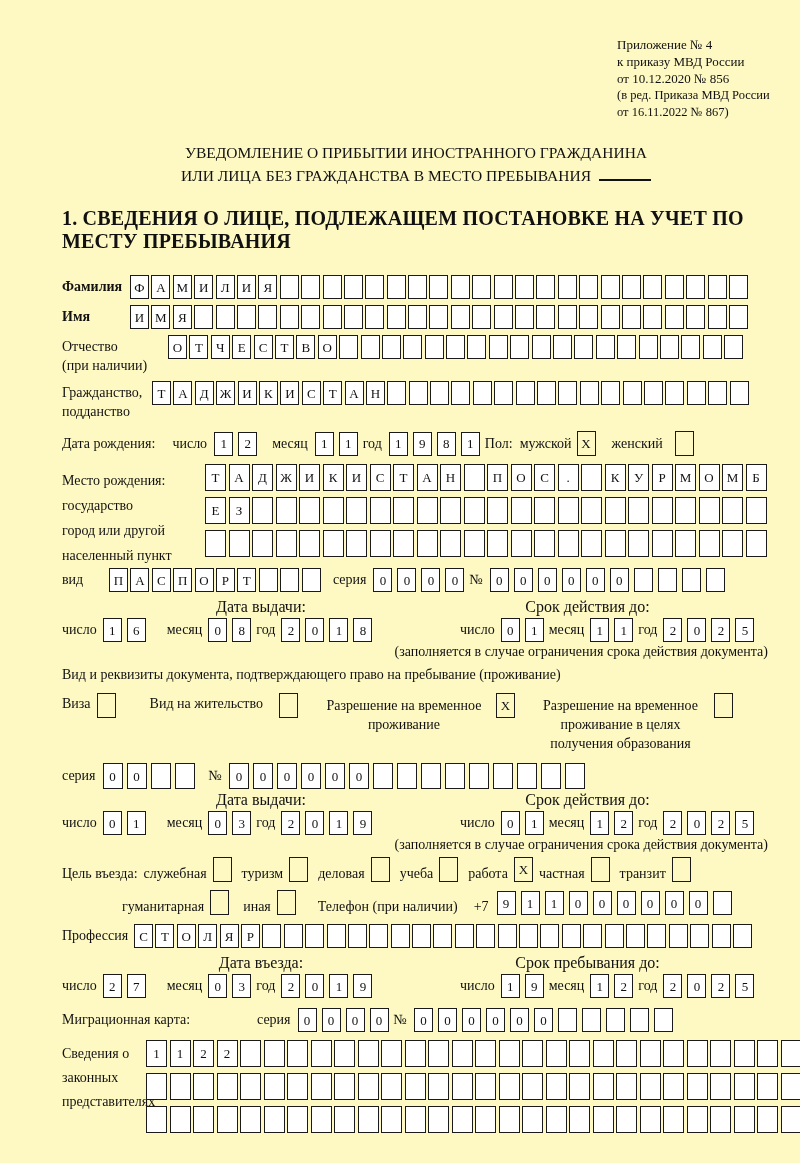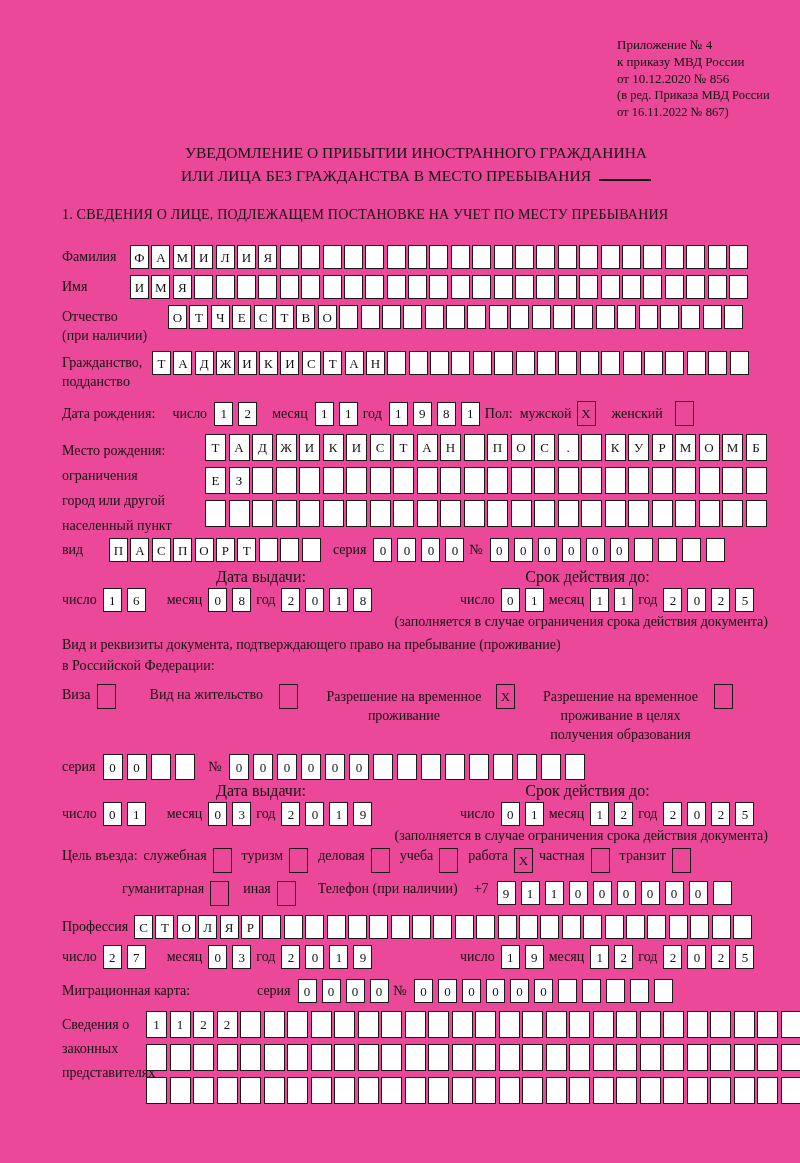--- a/index.html
+++ b/index.html
@@ -1,34 +1,34 @@
 <!DOCTYPE html>
 <html><head>
 <meta charset="utf-8">
 <style>
   html,body{margin:0;padding:0;background:#fff;}
   .page{
     position:relative;width:800px;height:1163px;box-sizing:border-box;
-    background:#ec4899;color:#111;
+    background:#fef9c3;color:#111;
     font-family:"Liberation Serif","DejaVu Serif",serif;
     font-size:14px;overflow:hidden;
     padding:36px 30px 10px 62px;
   }
   
   .ref{margin-left:555px;width:200px;font-size:13px;line-height:17px;}
   .ref .small{font-size:12.5px;}
   .forma{text-align:right;padding-right:12px;font-weight:bold;font-size:15px;margin-top:26px;letter-spacing:.5px;}
   .title{margin-top:20px;text-align:center;font-weight:normal;font-size:15.5px;line-height:23px;}
   .title-underline{display:inline-block;width:52px;border-bottom:2px solid #111;height:14px;margin-left:8px;}
-  .sect{margin-top:20px;font-weight:normal;font-size:14px;letter-spacing:.2px;}
+  .sect{margin-top:20px;font-weight:bold;font-size:20px;letter-spacing:.2px;}
   
   .frm{margin-top:22px;}
   .row{display:flex;align-items:flex-start;margin-bottom:6px;}
   .lbl{flex:none;line-height:18px;padding-top:3px;}
-  .w68{width:68px;}.w70{width:70px;}.w90{width:90px;}.w106{width:106px;}.w143{width:143px;}
+  .w68{width:68px;font-weight:bold;}.w70{width:70px;}.w90{width:90px;}.w106{width:106px;}.w143{width:143px;}
   .lbl2{line-height:19px;padding-top:2px;}
   
   .cells{display:inline-flex;flex:none;}
   .cell{
     box-sizing:border-box;border:1.5px solid #1a1a1a;background:#fff;
     display:inline-flex;align-items:center;justify-content:center;
     font-size:13px;line-height:1;color:#111;
   }
   .sm .cell{width:19px;height:24px;margin-right:2.4px;}
   .md .cell{width:21px;height:27px;margin-right:2.5px;margin-bottom:6px;}
@@ -54,21 +54,21 @@
   .note-r{text-align:right;font-size:14px;margin-top:2px;margin-bottom:4px;padding-right:2px;}
   .plain{line-height:21px;}
   
   .optrow{display:flex;align-items:flex-start;margin-top:8px;margin-bottom:10px;}
   .optpair{display:flex;align-items:flex-start;}
   .optlbl{white-space:nowrap;margin-right:6px;padding-top:3px;}
   .optlbl-c{text-align:center;line-height:19px;padding-top:3px;}
   .wrap160{width:168px;margin-right:8px;}
   .wrap175{width:175px;margin-right:6px;}
   
-  .purp{display:flex;align-items:flex-start;}
+  .purp{display:flex;align-items:flex-end;}
   .purp .pl{margin-right:6px;white-space:nowrap;}
   .purp .cb{margin-right:10px;}
   
   .repwrap{display:flex;align-items:flex-start;margin-top:8px;}
   .replbl{width:84px;flex:none;line-height:24px;padding-top:2px;white-space:nowrap;}
   .repcells{flex:1;}
 </style>
 </head>
 <body>
 
@@ -257,21 +257,21 @@
       <span class="t">Пол:</span>
       <span class="t" style="margin-right:5px;">мужской</span>
       <span class="cb">X</span>
       <span class="t gap16" style="margin-right:12px;">женский</span>
       <span class="cb"></span>
     </div>
 
     <div class="row" style="margin-top:8px;margin-bottom:0;">
       <span class="lbl w143" style="line-height:25px;padding-top:4px;">
         <div>Место рождения:</div>
-        <div>ограничения</div>
+        <div>государство</div>
         <div>город или другой</div>
         <div>населенный пункт</div>
       </span>
       <span>
         <div class="cells md">
             <span class="cell">Т</span>
             <span class="cell">А</span>
             <span class="cell">Д</span>
             <span class="cell">Ж</span>
             <span class="cell">И</span>
@@ -427,21 +427,20 @@
             <span class="cell">2</span>
             <span class="cell">0</span>
             <span class="cell">2</span>
             <span class="cell">5</span>
           </span>
       </span>
     </div>
     <div class="note-r">(заполняется в случае ограничения срока действия документа)</div>
 
     <div class="plain">Вид и реквизиты документа, подтверждающего право на пребывание (проживание)</div>
-    <div class="plain">в Российской Федерации:</div>
 
     <div class="optrow">
       <span class="optpair">
         <span class="optlbl">Виза</span>
         <span class="cb"></span>
       </span>
       <span class="optpair" style="margin-left:34px;">
         <span class="optlbl">Вид на жительство</span>
         <span class="cb" style="margin-left:10px;"></span>
       </span>
@@ -595,20 +594,24 @@
           <span class="cell"></span>
           <span class="cell"></span>
           <span class="cell"></span>
           <span class="cell"></span>
           <span class="cell"></span>
           <span class="cell"></span>
           <span class="cell"></span>
         </span>
     </div>
 
+    <div class="dhrow center-head" style="margin-top:4px;">
+      <span class="dh-left">Дата въезда:</span>
+      <span class="dh-right">Срок пребывания до:</span>
+    </div>
     <div class="drow">
       <span class="dgrp">
         <span class="dlbl">число</span>
         <span class="cells dt">
             <span class="cell">2</span>
             <span class="cell">7</span>
           </span>
         <span class="dlbl gap16">месяц</span>
         <span class="cells dt">
             <span class="cell">0</span>

